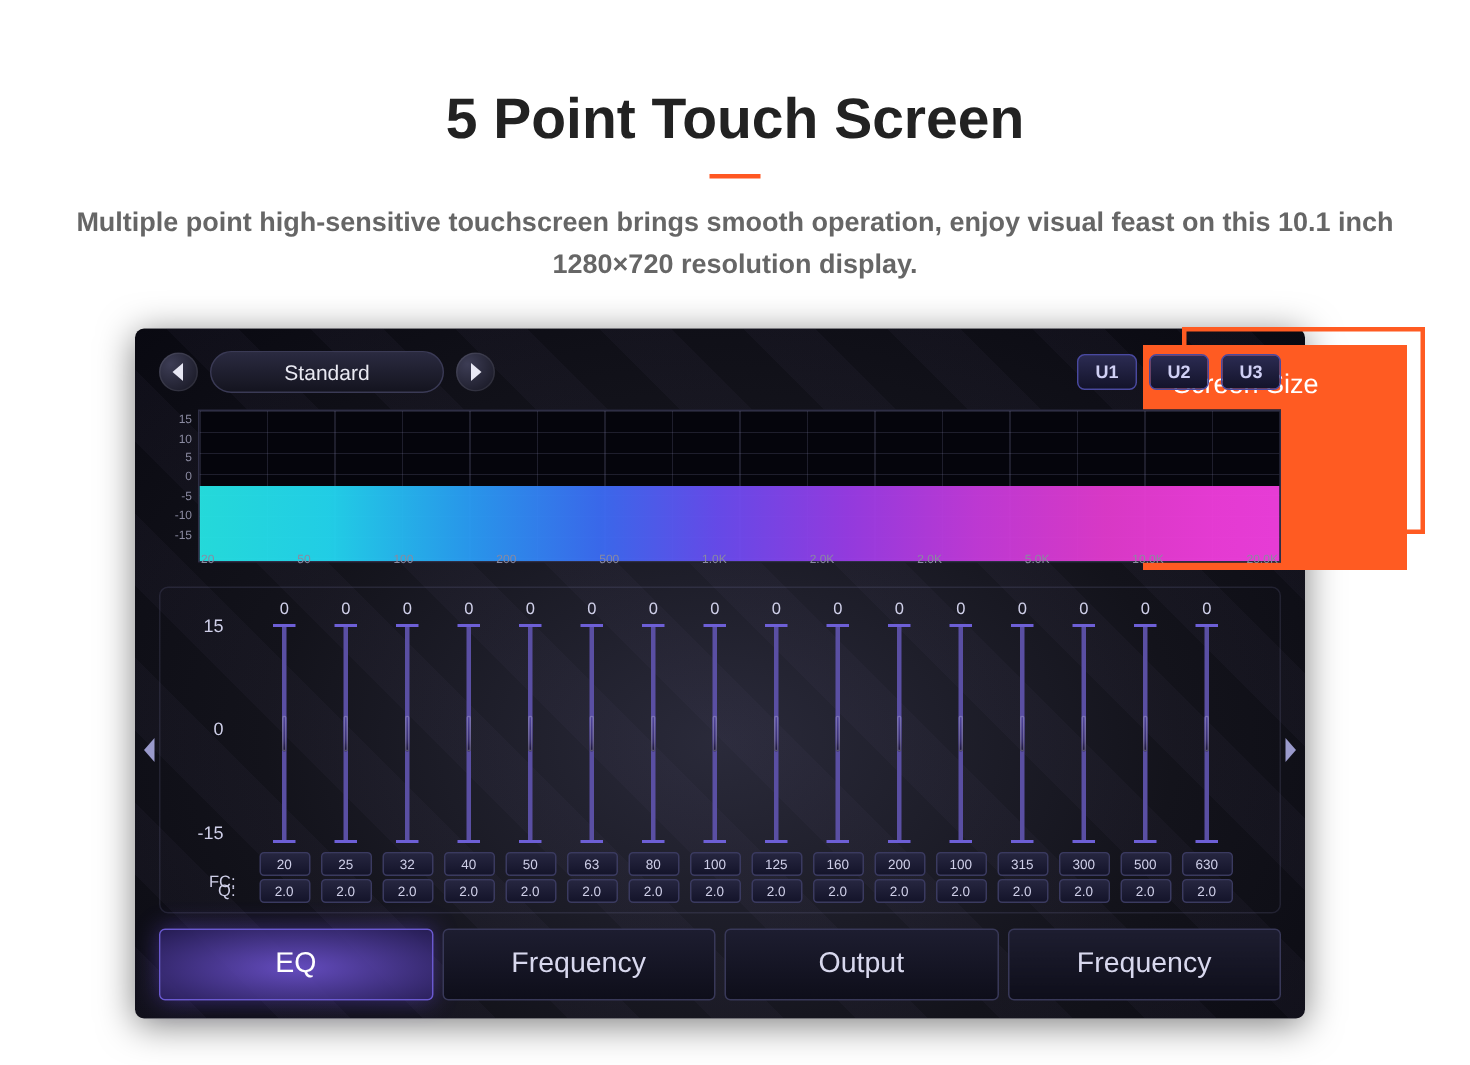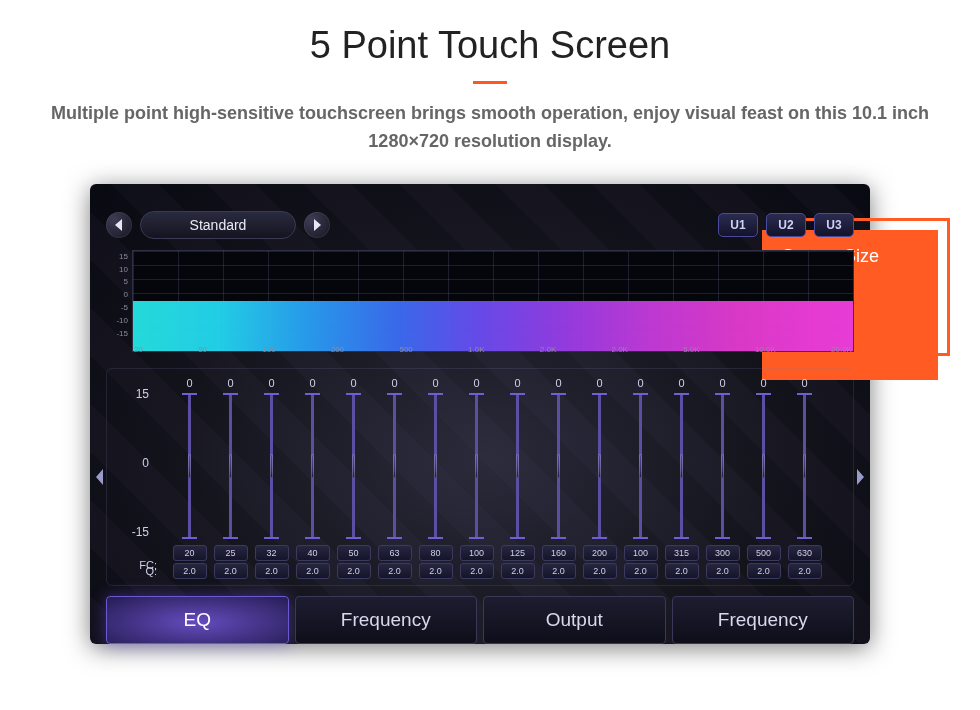--- a/index.html
+++ b/index.html
@@ -7,23 +7,23 @@
     width: 980px;
     height: 710px;
     background: #fff;
     font-family: -apple-system, BlinkMacSystemFont, "Segoe UI", Arial, sans-serif;
     position: relative;
     overflow: hidden;
   }
   .hero-title {
     text-align: center;
     font-size: 38px;
-    font-weight: 400;
+    font-weight: 700;
     color: #222;
-    margin-top: 24px;
+    margin-top: 59px;
   }
   .title-underline {
     width: 34px;
     height: 3px;
     background: #ff5722;
     margin: 14px auto 16px;
   }
   .hero-sub {
     text-align: center;
     color: #666;
@@ -35,21 +35,21 @@
   }
   
   .device {
     position: relative;
     width: 780px;
     height: 460px;
     margin-left: 90px;
     background: radial-gradient(ellipse at 50% 60%, #2a2a3a 0%, #13131b 55%, #090911 100%);
     border-radius: 6px;
     box-shadow: 0 4px 24px rgba(0,0,0,.5);
-    padding: 24px 16px 10px;
+    padding: 12px 16px 10px;
   }
   .device::before{
     content:"";
     position:absolute; inset:0;
     background:
       repeating-linear-gradient(45deg, rgba(90,80,120,.07) 0 34px, rgba(0,0,0,0) 34px 68px);
     pointer-events:none;
     border-radius:6px;
   }
 

